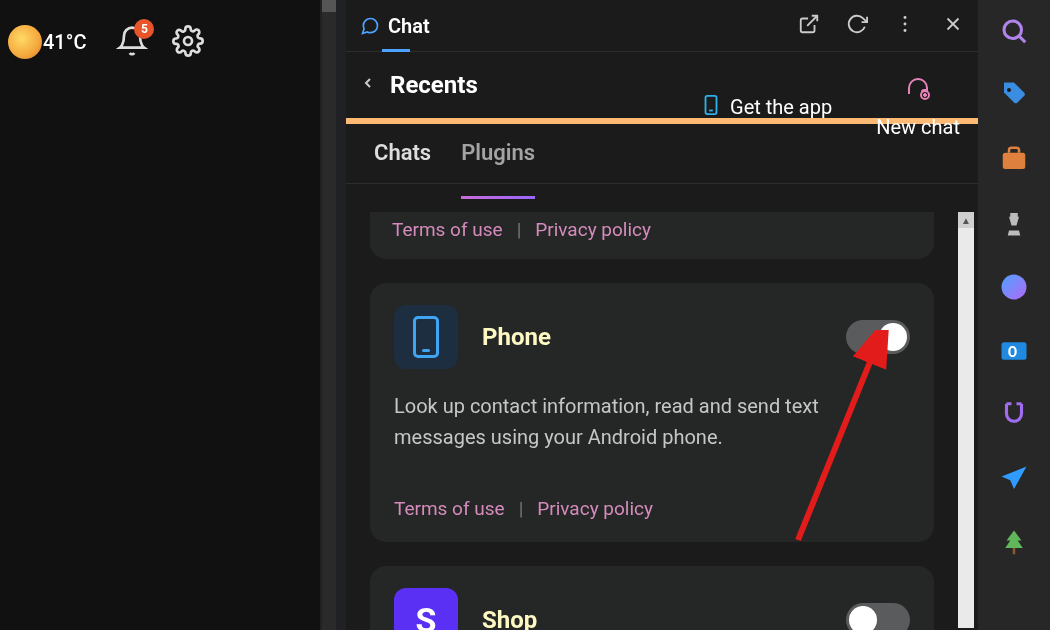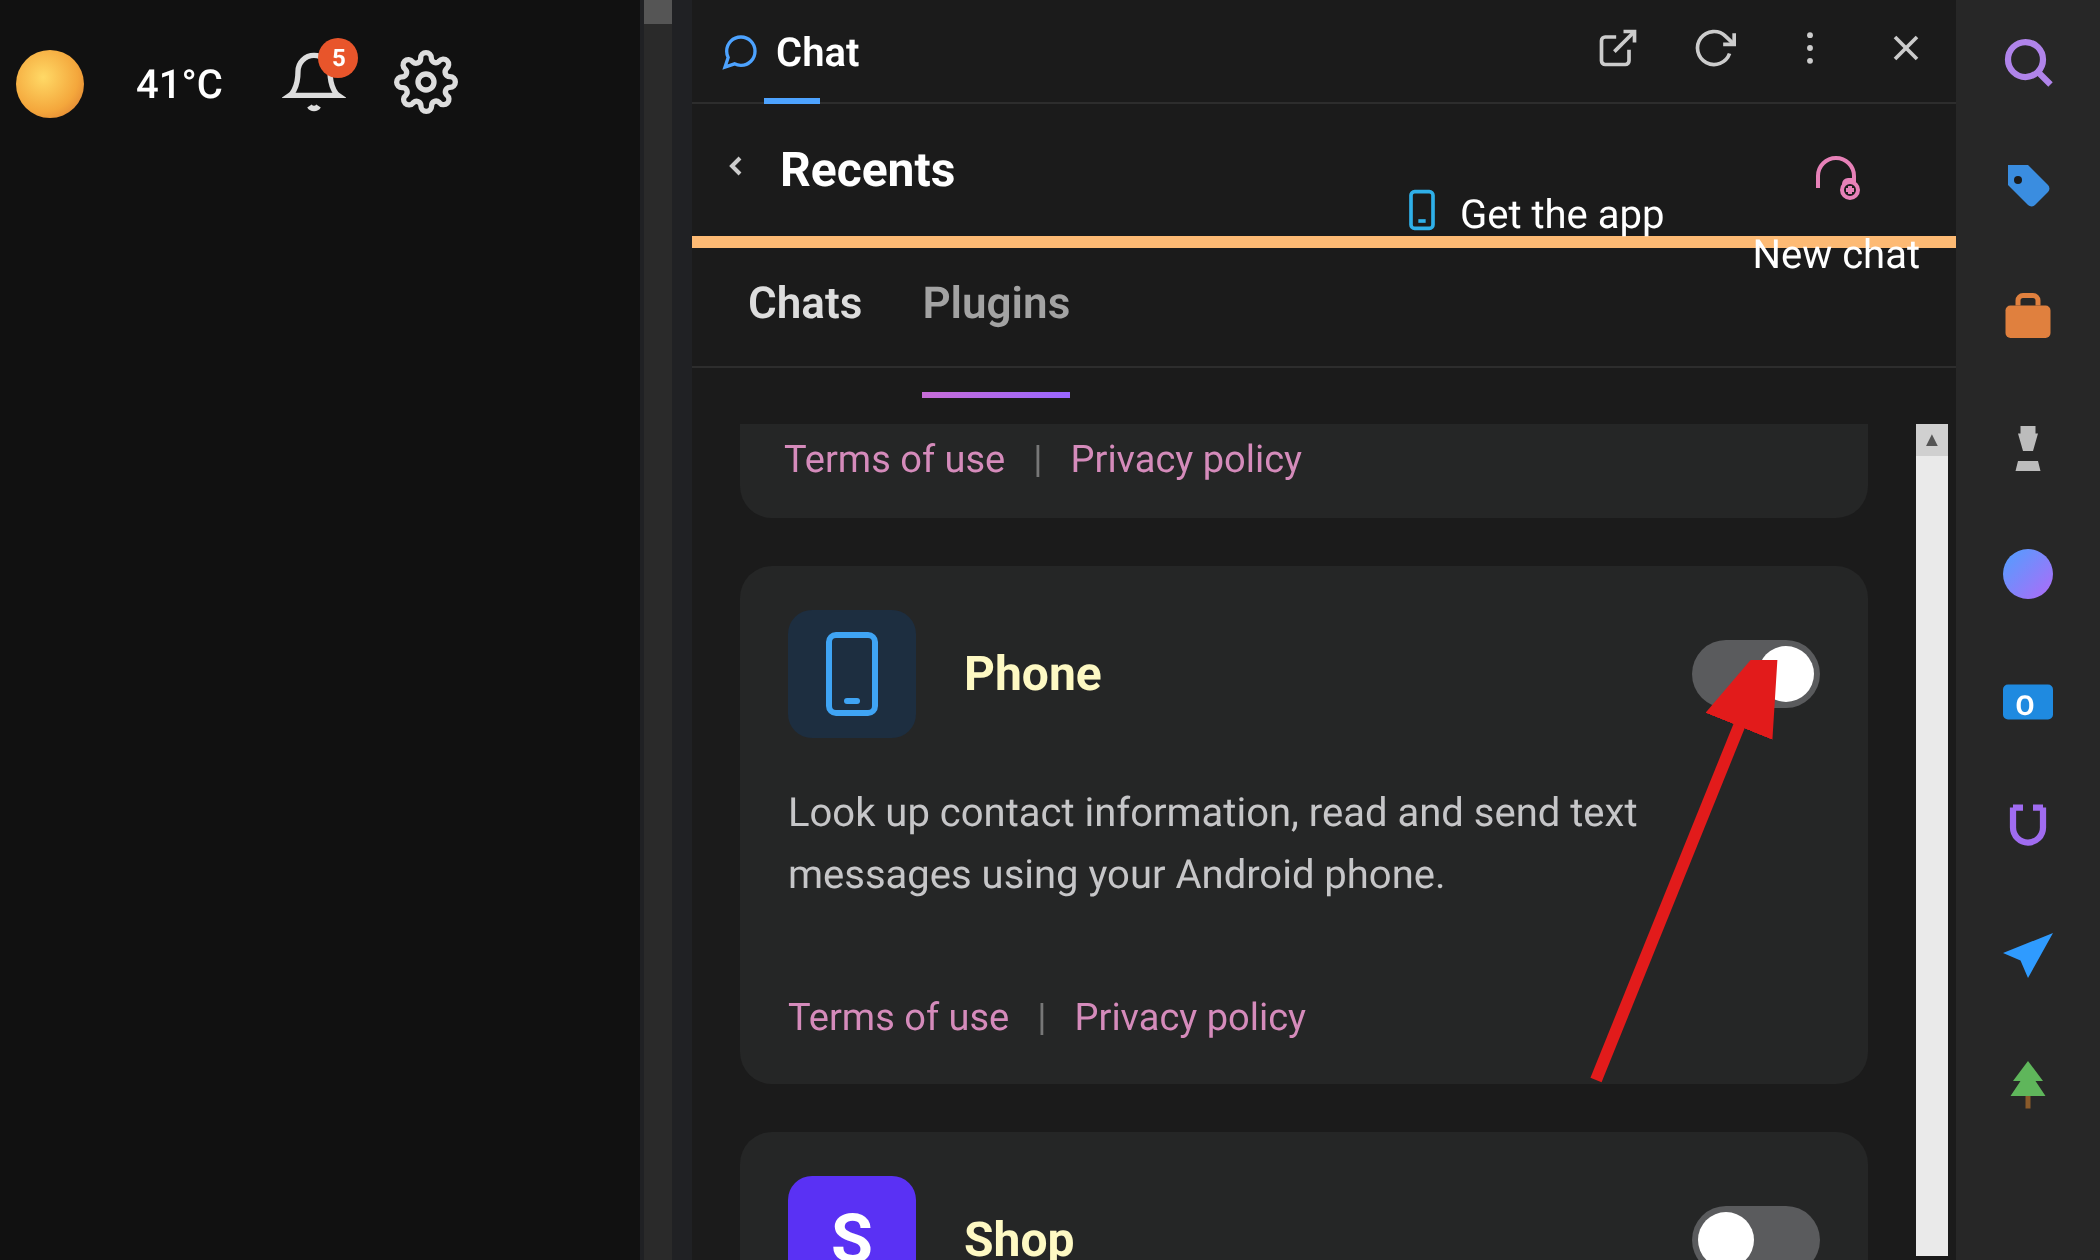--- a/index.html
+++ b/index.html
@@ -22,21 +22,21 @@
       height: 100%;
       background: #111;
       display: flex;
       align-items: flex-start;
       padding-top: 25px;
       padding-left: 0;
     }
     .weather {
       display: flex;
       align-items: center;
-      gap: 26px;
+      gap: 1px;
       margin-left: 8px;
     }
     .weather-icon {
       width: 34px;
       height: 34px;
       border-radius: 50%;
       background: radial-gradient(circle at 40% 40%, #ffd966 0%, #f4a73c 60%, #d6702c 100%);
       position: relative;
     }
     .weather-temp {

